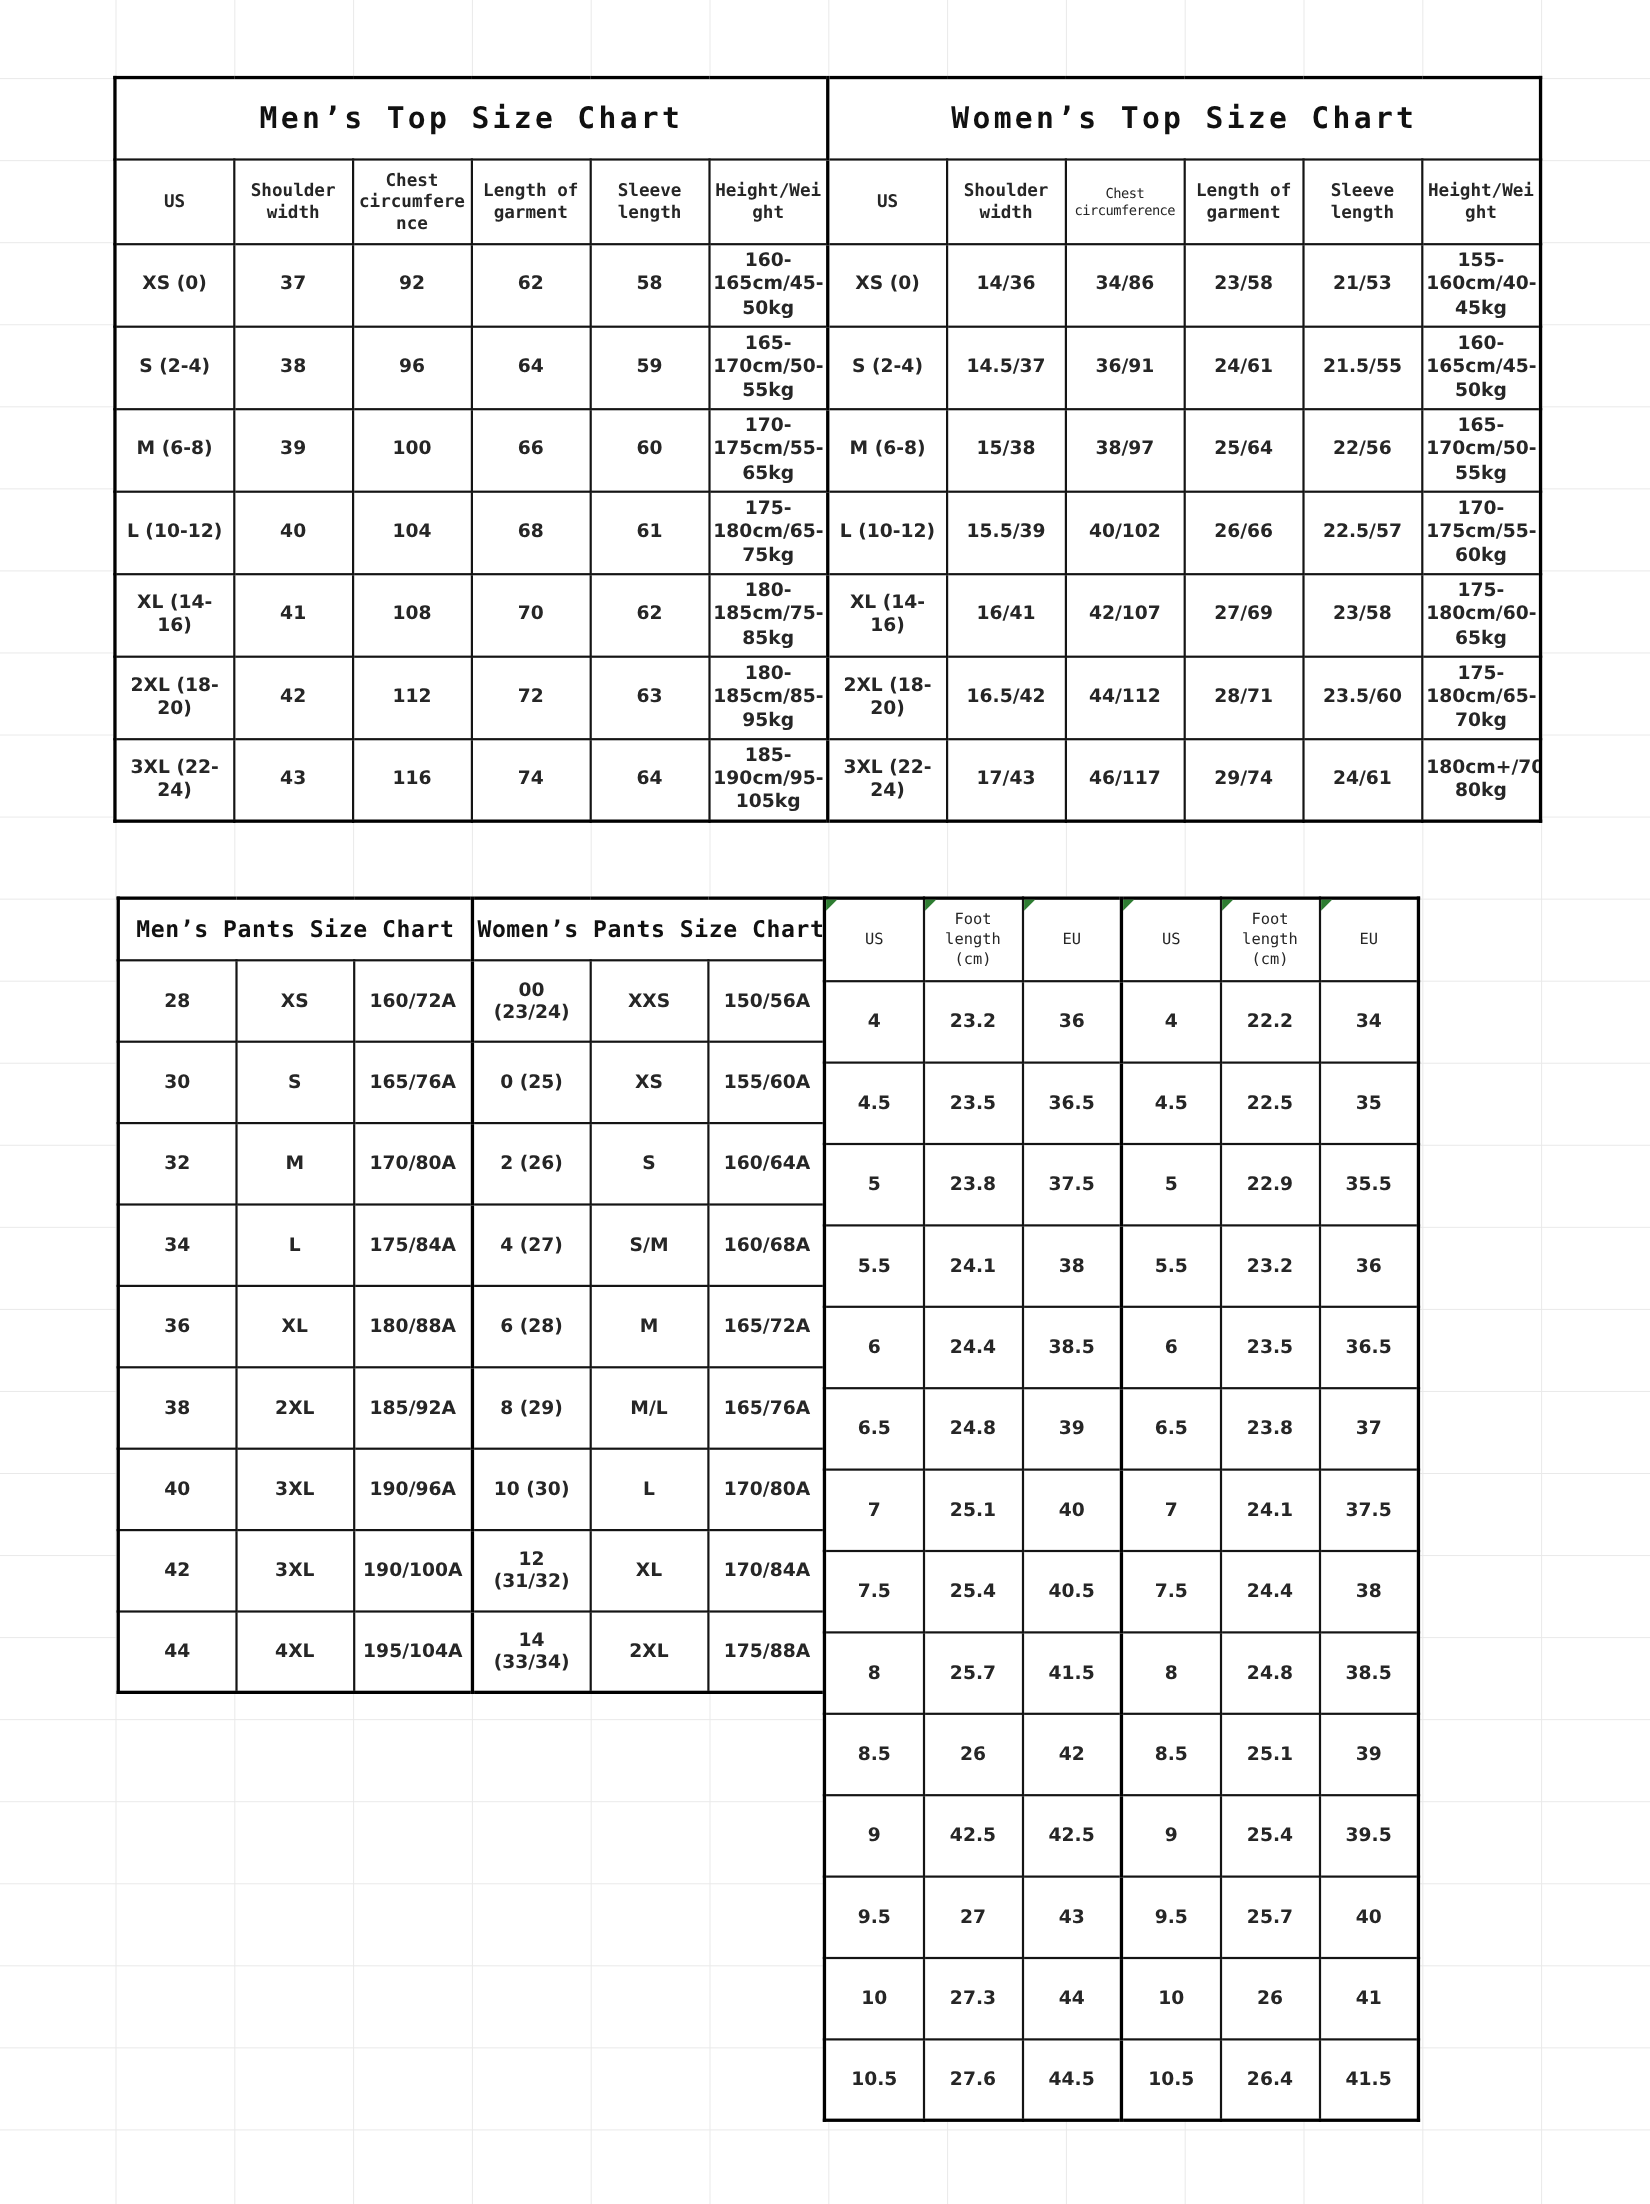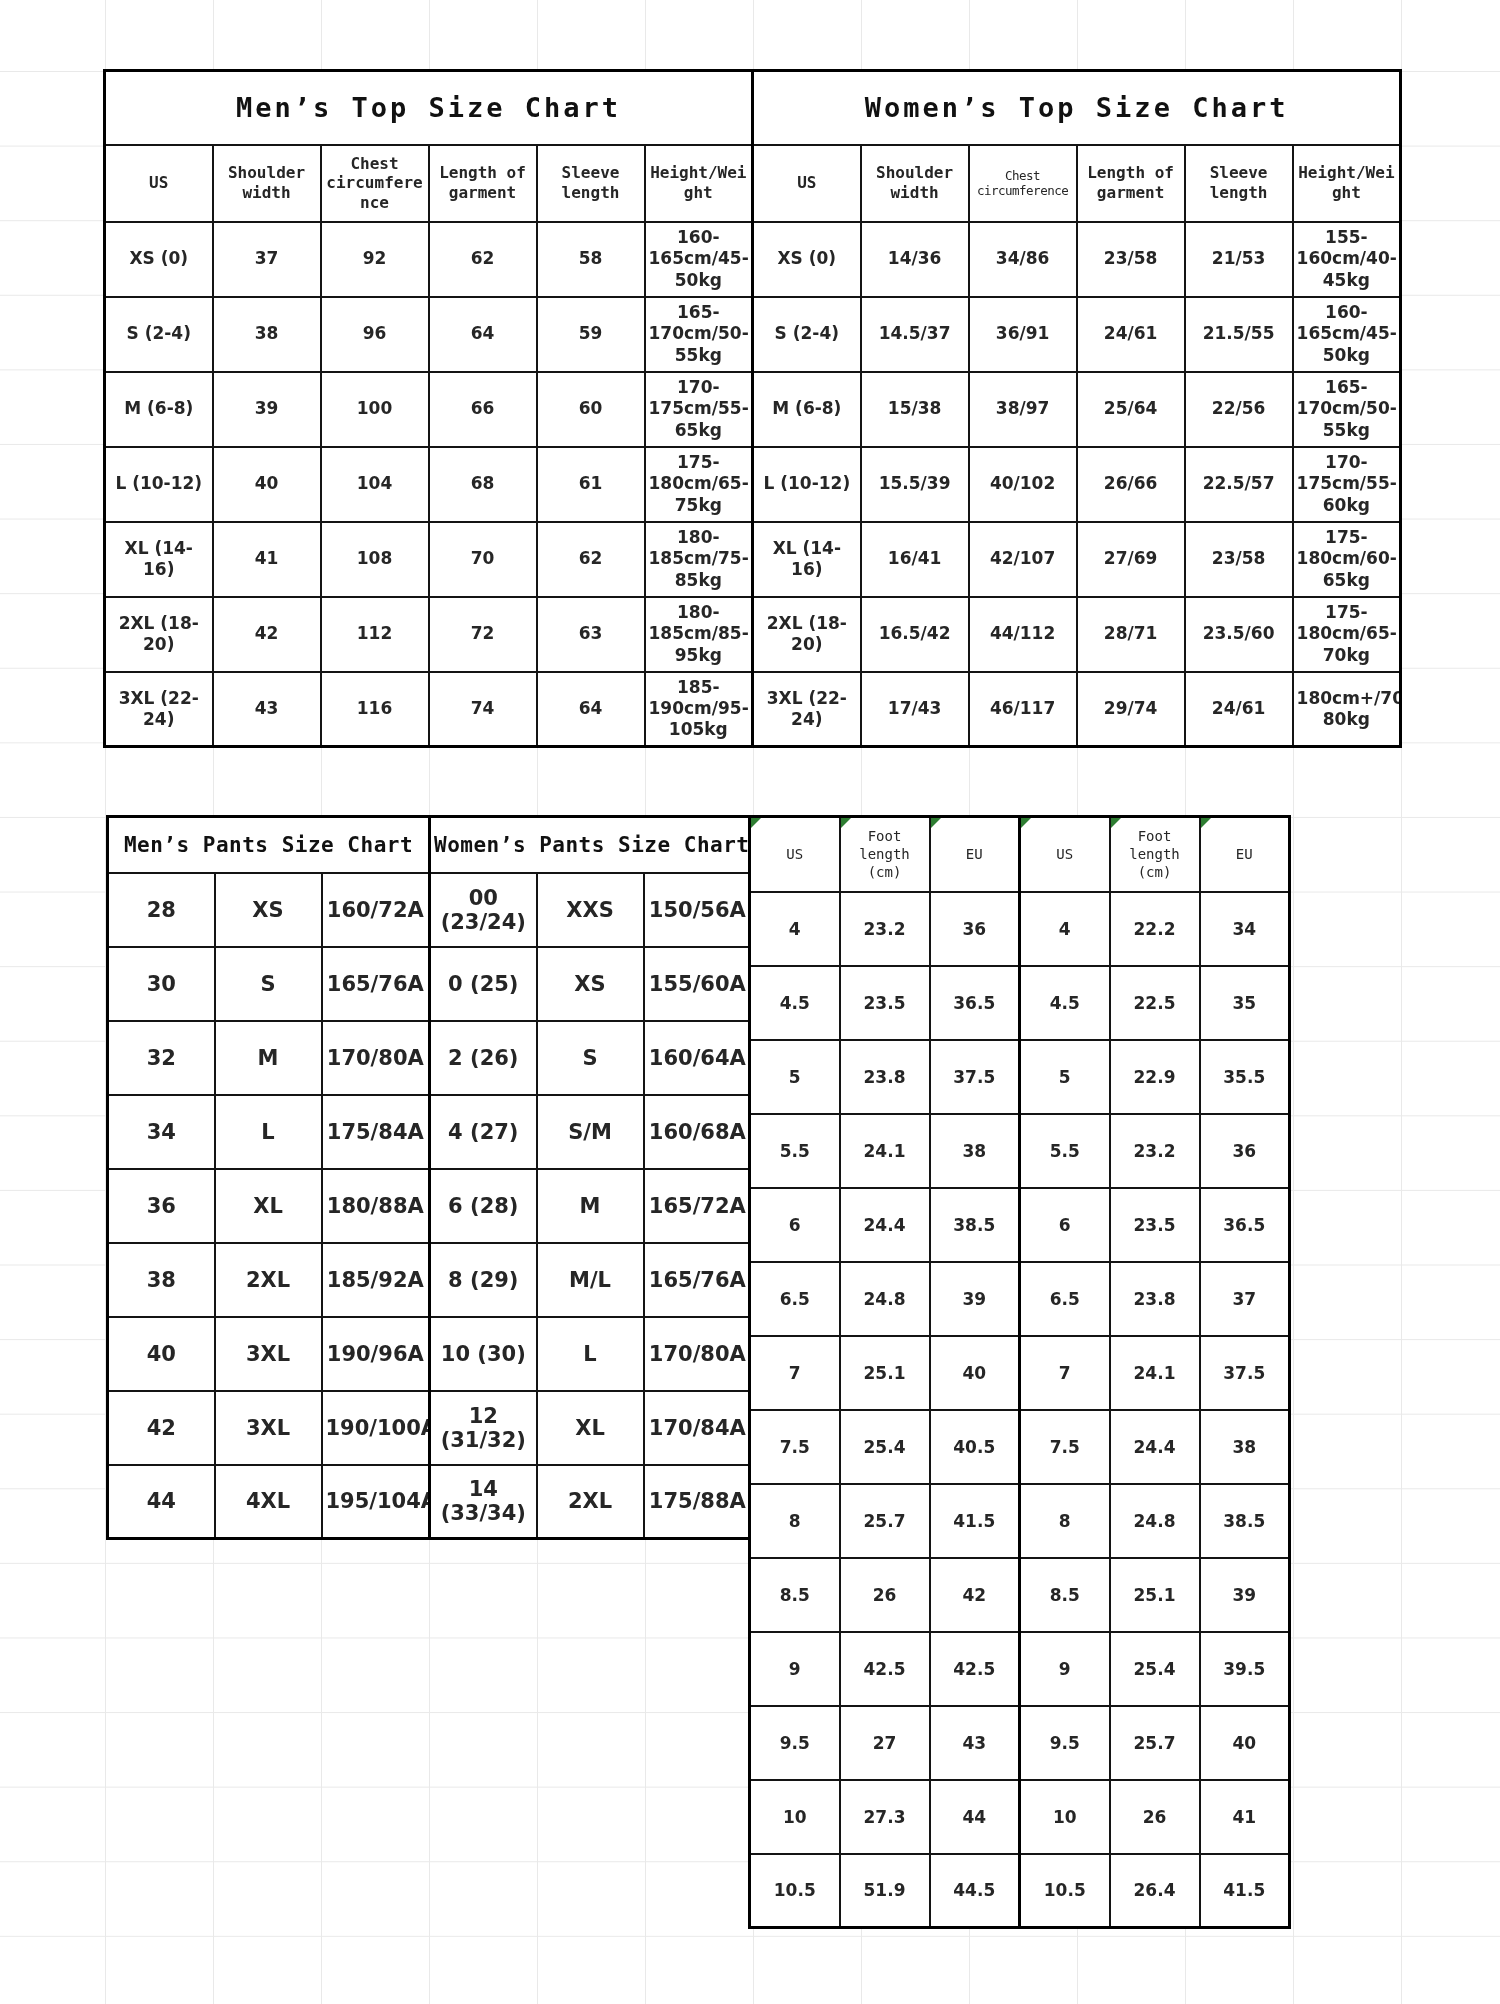--- a/index.html
+++ b/index.html
@@ -38,21 +38,21 @@
   }
   .toptables tr.header-row th:nth-child(9){font-size:12.5px;font-weight:400;letter-spacing:-0.5px;}
   
   .toptables tr.title-row td:nth-child(2),
   .toptables tr.header-row th:nth-child(7),
   .toptables tbody td:nth-child(7){border-left:3px solid #000;}
   
   .pants{left:106px;top:815px;width:644px;}
   .pants tr{height:74px;}
   .pants tr.title-row{height:56px;}
-  .pants td{font-size:21px;font-weight:bold;}
+  .pants td{font-size:17px;font-weight:bold;}
   .pants td.title,.shoes td.title{
     font-size:21px;letter-spacing:0.5px;white-space:nowrap;overflow:visible;
   }
   .pants tr.title-row td:nth-child(2),
   .pants tbody td:nth-child(4){border-left:3px solid #000;}
   
   .shoes{left:748px;top:815px;width:540px;}
   .shoes tr{height:74px;}
   .shoes tr.title-row{height:73px;}
   .shoes tr.header-row{height:75px;}
@@ -422,21 +422,21 @@
         <tr>
           <td>10</td>
           <td>27.3</td>
           <td>44</td>
           <td>10</td>
           <td>26</td>
           <td>41</td>
         </tr>
         <tr>
           <td>10.5</td>
-          <td>51.9</td>
+          <td>27.6</td>
           <td>44.5</td>
           <td>10.5</td>
           <td>26.4</td>
           <td>41.5</td>
         </tr>
       </tbody>
   </table>
 
 </div>
 

